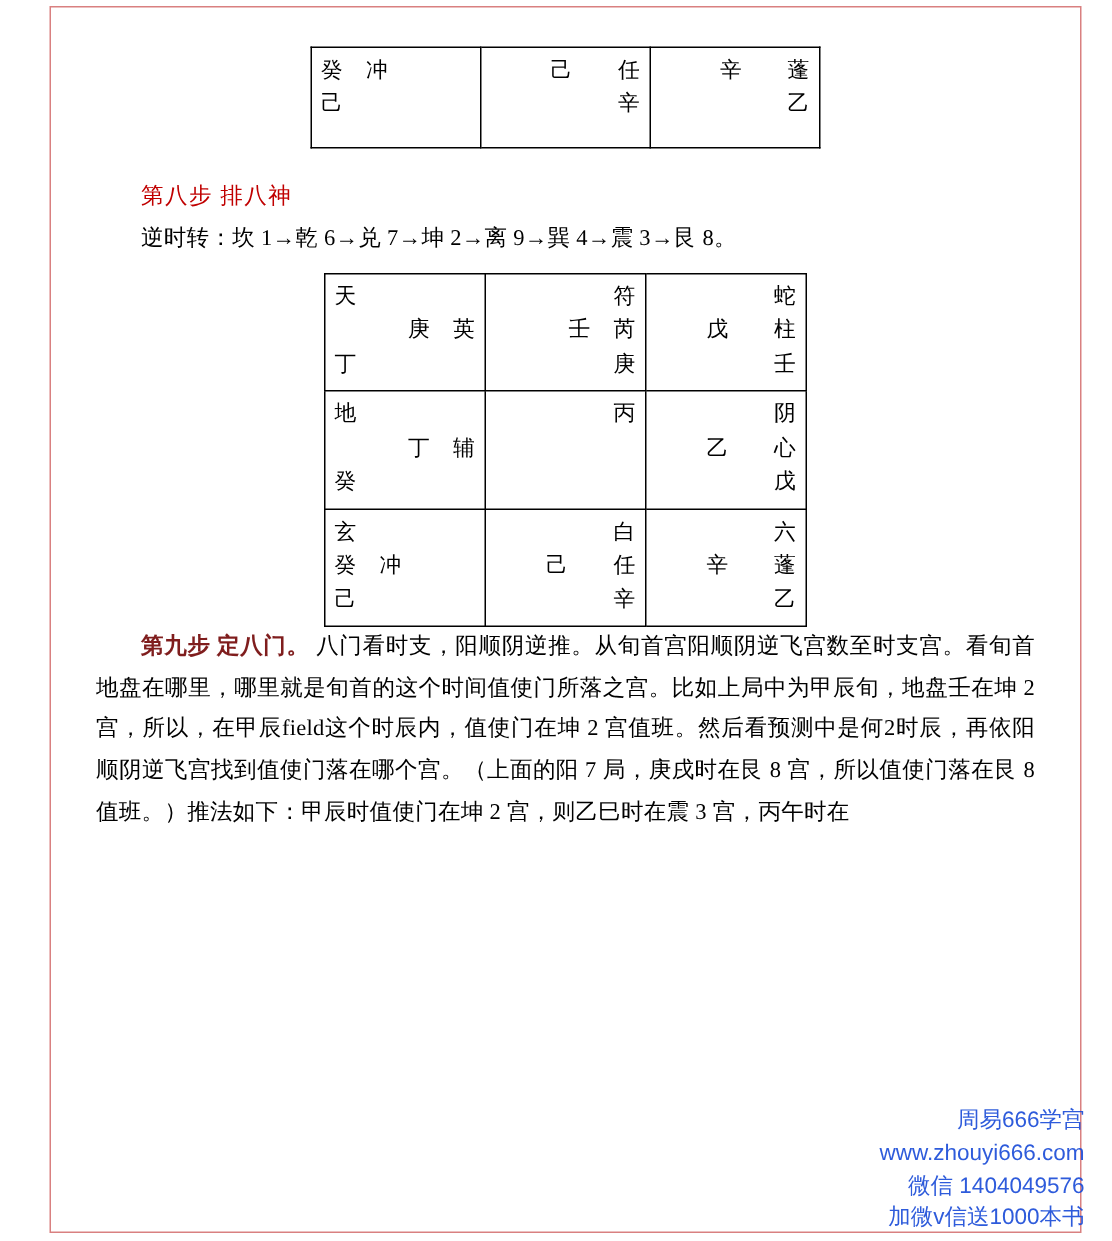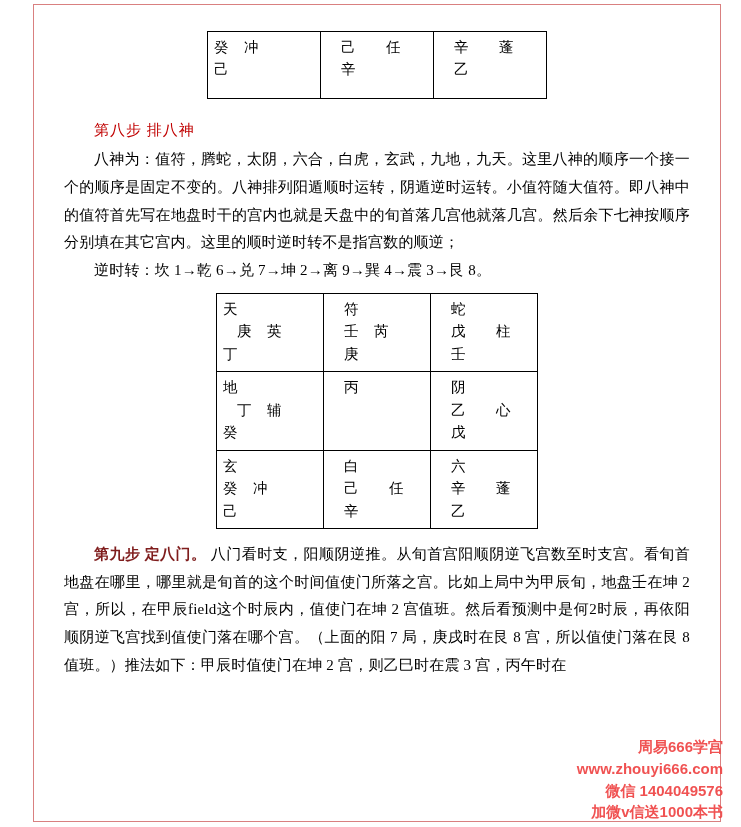--- a/index.html
+++ b/index.html
@@ -31,36 +31,37 @@
     width: 686px;
     height: 816px;
     box-sizing: border-box;
     padding: 0 30px;
   }
 
   
   .grid {
     border-collapse: collapse;
     table-layout: fixed;
-    margin: 12px auto;
+    margin: 0 auto;
   }
   .grid td {
     border: 1px solid #000000;
     vertical-align: top;
     padding: 4px 6px 6px 6px;
     font-size: 14.5px;
     line-height: 1.55;
     letter-spacing: 0.5px;
   }
   .cellline {
     display: block;
     white-space: pre;
   }
   .cellline.ind {
     padding-left: 14px;
+    text-align: right;
   }
 
   .top-grid {
     width: 300px;
     margin-top: 26px;
   }
   .top-grid td { height: 56px; width: 100px; }
 
   .mid-grid {
     width: 283px;
@@ -91,23 +92,23 @@
     color: #7f1d1d;
     font-weight: bold;
   }
 
   
   .watermark {
     position: absolute;
     right: 18px;
     bottom: 4px;
     text-align: right;
-    color: #ef4444;
+    color: #1d4ed8;
     font-family: "Liberation Sans", sans-serif;
-    font-weight: bold;
+    font-weight: normal;
     font-size: 15px;
     line-height: 1.45;
     pointer-events: none;
     opacity: 0.92;
   }
   .watermark div { white-space: nowrap; }
 </style>
 </head>
 <body>
 
@@ -128,21 +129,20 @@
       </td>
       <td>
         <span class="cellline ind">辛　　蓬</span>
         <span class="cellline ind">乙</span>
       </td>
     </tr>
   </tbody>
     </table>
 
   <h3 class="step">第八步 排八神</h3>
-  <p class="para">八神为：值符，腾蛇，太阴，六合，白虎，玄武，九地，九天。这里八神的顺序一个接一个的顺序是固定不变的。八神排列阳遁顺时运转，阴遁逆时运转。小值符随大值符。即八神中的值符首先写在地盘时干的宫内也就是天盘中的旬首落几宫他就落几宫。然后余下七神按顺序分别填在其它宫内。这里的顺时逆时转不是指宫数的顺逆；</p>
   <p class="para">逆时转：坎 1→乾 6→兑 7→坤 2→离 9→巽 4→震 3→艮 8。</p>
 
   <table class="grid mid-grid">
     <tbody>
         <tr>
       <td>
         <span class="cellline">天</span>
         <span class="cellline ind">庚　英</span>
         <span class="cellline">丁</span>
       </td>

